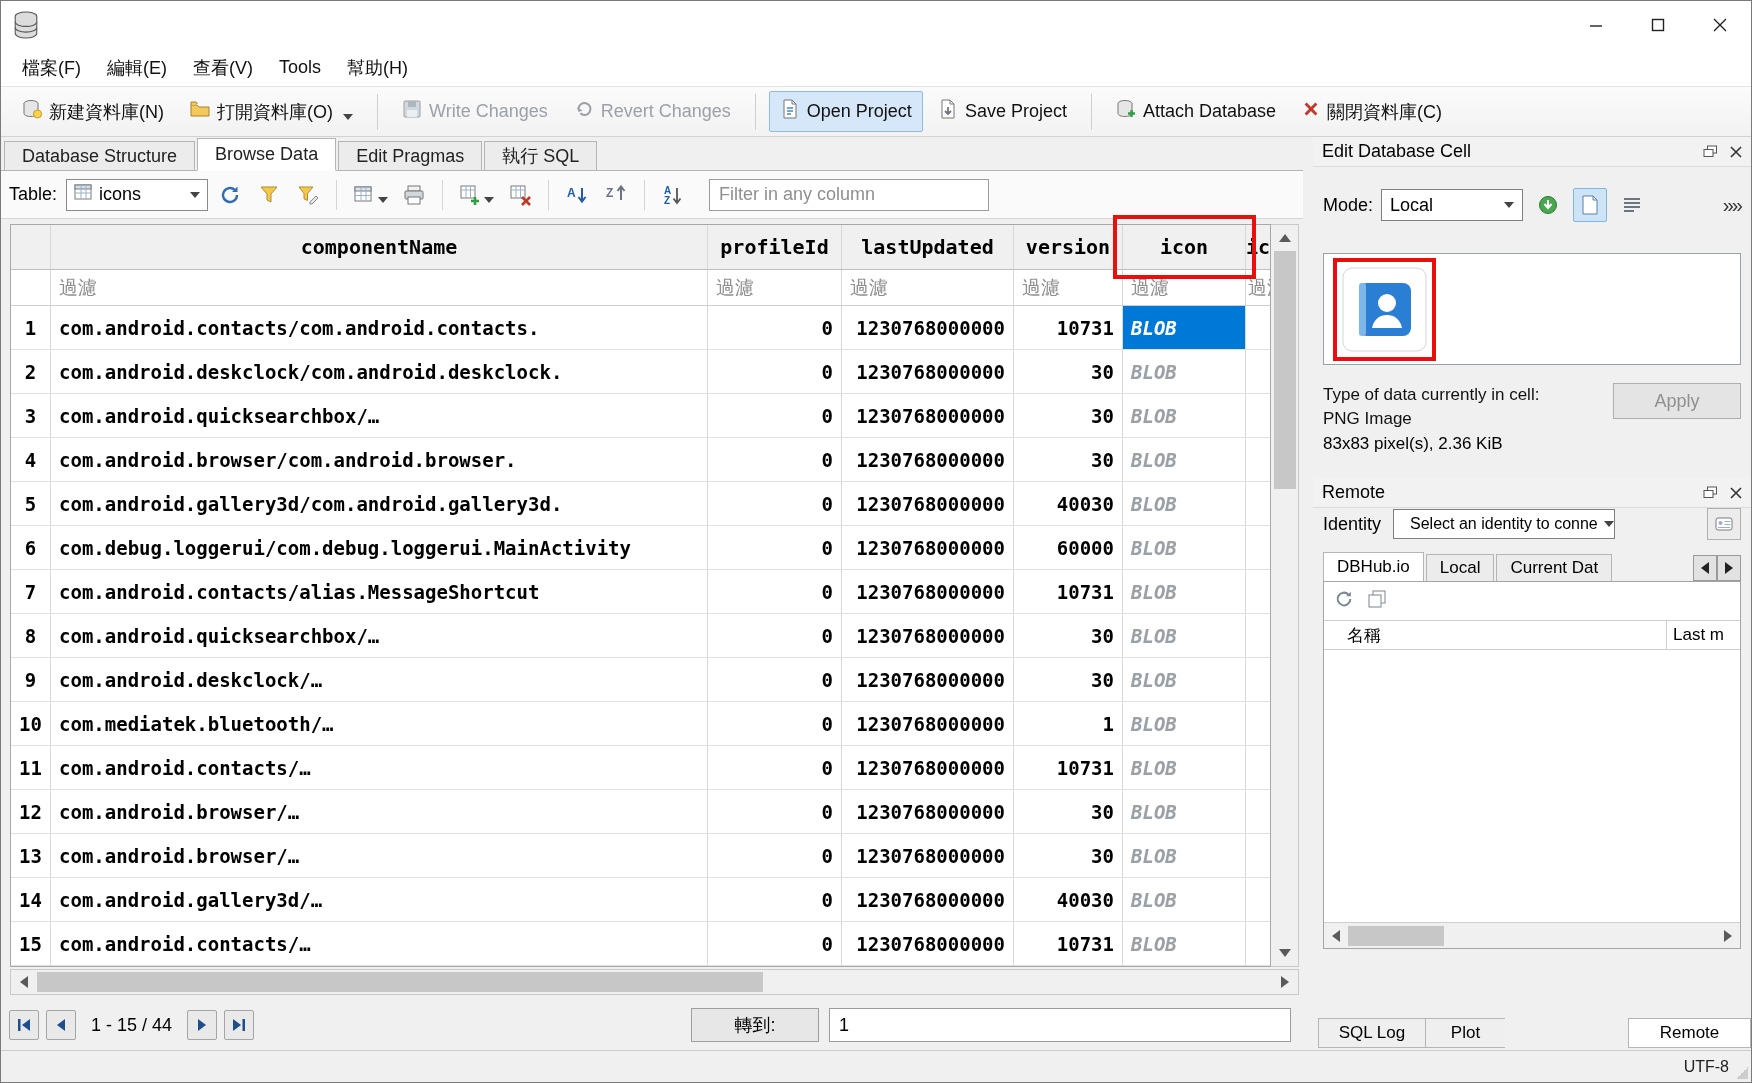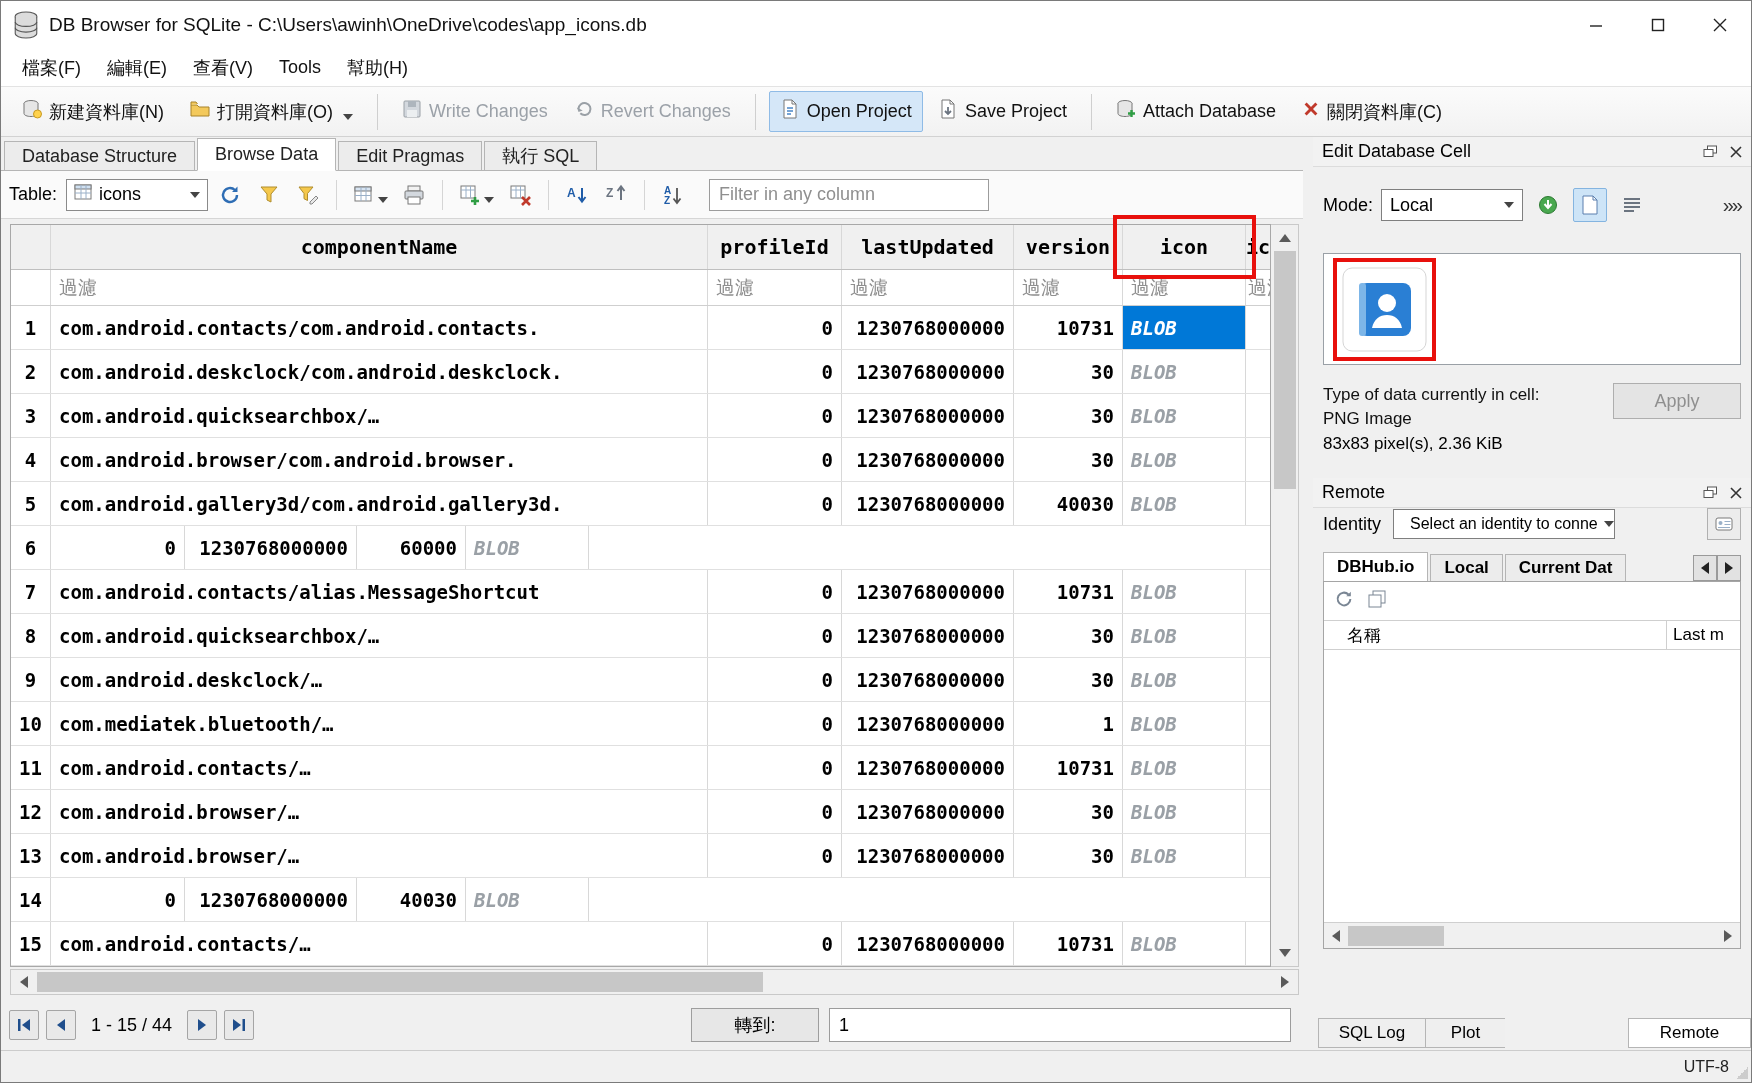--- a/index.html
+++ b/index.html
@@ -105,21 +105,21 @@
   .info-row { margin:18px 10px 0 10px; display:flex; align-items:flex-start; flex:none; }
   .info-text { font-size:17px; line-height:24px; color:#111; }
   .apply-btn { margin-left:auto; width:128px; height:36px; background:#e4e4e4; border:1px solid #aeaeae; color:#8f8f8f; font-size:18px; display:flex; align-items:center; justify-content:center; }
   .size-line { margin:3px 10px 0 10px; font-size:17px; flex:none; }
 
   .identity-row { padding:0 10px; display:flex; align-items:center; gap:8px; height:32px; flex:none; }
   .identity-row .lbl { font-size:18px; }
   .identity-select { width:222px; height:30px; background:#fff; border:1px solid #7f7f7f; display:flex; align-items:center; padding:0 16px; font-size:16px; overflow:hidden; white-space:nowrap; }
   .identity-btn { margin-left:auto; width:34px; height:32px; background:#ececec; border:1px solid #b0b0b0; display:flex; align-items:center; justify-content:center; }
 
-  .remote-tabs { margin:12px 10px 0 10px; display:flex; align-items:flex-end; height:29px; flex:none;font-weight:bold; }
+  .remote-tabs { margin:12px 10px 0 10px; display:flex; align-items:flex-end; height:29px; flex:none; }
   .rtab { height:27px; padding:0 13px; display:flex; align-items:center; font-size:17px; background:#ececec; border:1px solid #b5b5b5; border-bottom:none; margin-right:2px; white-space:nowrap; overflow:hidden; }
   .rtab.active { background:#fff; height:29px; }
   .rtab-nav { margin-left:auto; display:flex; }
   .rtab-nav .nb { width:24px; height:26px; background:#e2e2e2; border:1px solid #9a9a9a; display:flex; align-items:center; justify-content:center; }
 
   .remote-content { margin:0 10px; background:#fff; border:1px solid #a5a5a5; height:368px; display:flex; flex-direction:column; flex:none; }
   .rc-icons { height:38px; display:flex; align-items:center; gap:14px; padding:0 10px; flex:none; }
   .rc-head { height:30px; display:flex; border-top:1px solid #cfcfcf; border-bottom:1px solid #cfcfcf; flex:none; }
   .rc-col-name { flex:1; display:flex; align-items:center; padding:0 23px; font-size:17px; }
   .rc-col-last { width:74px; display:flex; align-items:center; border-left:1px solid #cfcfcf; padding:0 6px; font-size:17px; overflow:hidden; white-space:nowrap; flex:none; }
@@ -146,21 +146,20 @@
 <div class="window">
 
   <div class="titlebar">
     <span class="app-icon">
       <svg width="26" height="28" viewBox="0 0 24 26">
           <ellipse cx="12" cy="5" rx="10" ry="4" fill="#dcdcdc" stroke="#555"></ellipse>
           <path d="M2 5v16c0 2.2 4.5 4 10 4s10-1.8 10-4V5" fill="#dcdcdc" stroke="#555"></path>
           <path d="M2 10.3c0 2.2 4.5 4 10 4s10-1.8 10-4M2 15.6c0 2.2 4.5 4 10 4s10-1.8 10-4" fill="none" stroke="#555"></path>
         </svg>
     </span>
-    <span class="title-text">DB Browser for SQLite - C:\Users\awinh\OneDrive\codes\app_icons.db</span>
     <div class="win-controls">
       <div class="win-btn">
           <svg width="14" height="14">
             <line x1="1" y1="8" x2="13" y2="8" stroke="#222" stroke-width="1.4"></line>
           </svg>
         </div>
       <div class="win-btn">
           <svg width="14" height="14">
             <rect x="1.5" y="1.5" width="11" height="11" fill="none" stroke="#222" stroke-width="1.4"></rect>
           </svg>
@@ -403,20 +402,21 @@
                 <div class="gcell c-num">5</div>
                 <div class="gcell c-name">com.android.gallery3d/com.android.gallery3d.</div>
                 <div class="gcell c-profile">0</div>
                 <div class="gcell c-updated">1230768000000</div>
                 <div class="gcell c-version">40030</div>
                 <div class="gcell c-icon blob">BLOB</div>
                 <div class="gcell c-extra"></div>
               </div>
               <div class="grow">
                 <div class="gcell c-num">6</div>
+                <div class="gcell c-name">com.debug.loggerui/com.debug.loggerui.MainActivity</div>
                 <div class="gcell c-profile">0</div>
                 <div class="gcell c-updated">1230768000000</div>
                 <div class="gcell c-version">60000</div>
                 <div class="gcell c-icon blob">BLOB</div>
                 <div class="gcell c-extra"></div>
               </div>
               <div class="grow">
                 <div class="gcell c-num">7</div>
                 <div class="gcell c-name">com.android.contacts/alias.MessageShortcut</div>
                 <div class="gcell c-profile">0</div>
@@ -474,20 +474,21 @@
                 <div class="gcell c-num">13</div>
                 <div class="gcell c-name">com.android.browser/…</div>
                 <div class="gcell c-profile">0</div>
                 <div class="gcell c-updated">1230768000000</div>
                 <div class="gcell c-version">30</div>
                 <div class="gcell c-icon blob">BLOB</div>
                 <div class="gcell c-extra"></div>
               </div>
               <div class="grow">
                 <div class="gcell c-num">14</div>
+                <div class="gcell c-name">com.android.gallery3d/…</div>
                 <div class="gcell c-profile">0</div>
                 <div class="gcell c-updated">1230768000000</div>
                 <div class="gcell c-version">40030</div>
                 <div class="gcell c-icon blob">BLOB</div>
                 <div class="gcell c-extra"></div>
               </div>
               <div class="grow">
                 <div class="gcell c-num">15</div>
                 <div class="gcell c-name">com.android.contacts/…</div>
                 <div class="gcell c-profile">0</div>

